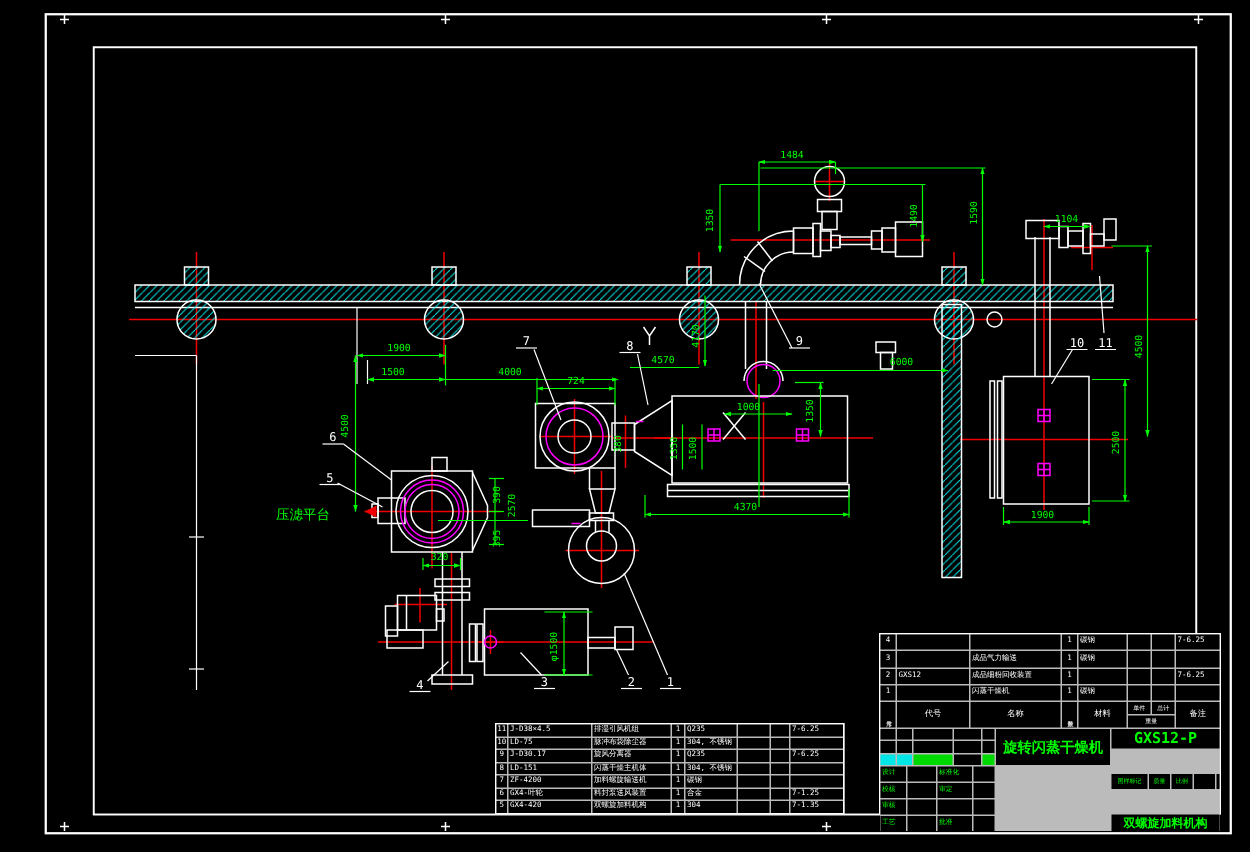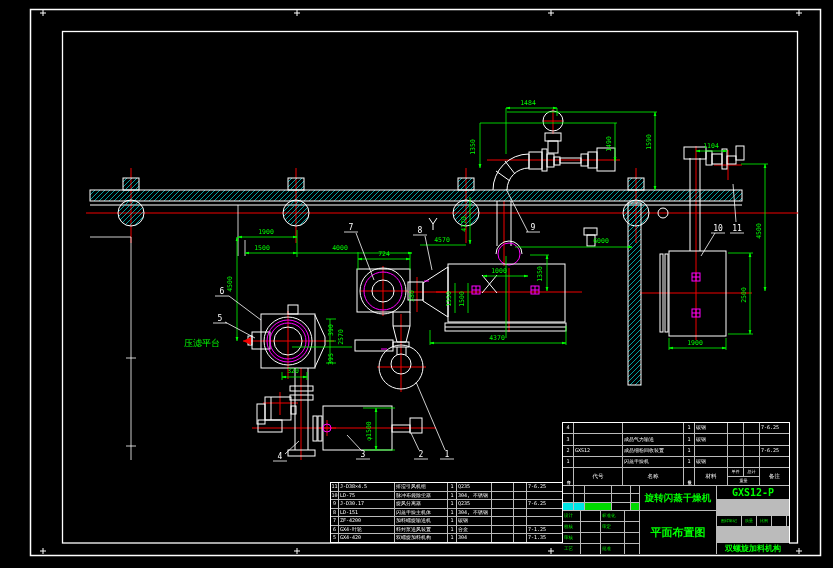--- a/index.html
+++ b/index.html
@@ -411,21 +411,21 @@
     <div class="td">GX4-420</div>
     <div class="td">双螺旋加料机构</div>
     <div class="td ctr">1</div>
     <div class="td">304</div>
     <div class="td ctr"></div>
     <div class="td ctr"></div>
     <div class="td">7-1.35</div>
   </div>
 
 
-<div class="stack" style="left:562px;top:422px;width:228px;height:121px;">
+<div class="stack" style="left:586px;top:422px;width:228px;height:121px;">
 
   <div class="tbl" style="position:relative;border:none;width:100%;height:44px;flex:0 0 44px;
               grid-template-columns:10px 48px 60px 10px 32px 15px 15px auto;grid-auto-rows:1fr;">
 
       <div class="td ctr">4</div>
       <div class="td"></div>
       <div class="td"></div>
       <div class="td ctr">1</div>
       <div class="td">碳钢</div>
       <div class="td ctr"></div>
@@ -515,21 +515,20 @@
 
           <div class="td grn" style="font-size:4.5px;">工艺</div>
           <div class="td"></div>
           <div class="td grn" style="font-size:4.5px;">批准</div>
           <div class="td"></div>
         </div>
     </div>
 
     <div style="width:76px;display:flex;flex-direction:column;gap:1px;background:#bbb;">
       <div class="big-grn" style="flex:0 0 24px;font-size:9.5px;font-weight:bold;">旋转闪蒸干燥机</div>
-      <div class="big-grn" style="flex:1;font-size:11px;font-weight:bold;">平面布置图</div>
     </div>
 
     <div style="flex:1;display:flex;flex-direction:column;gap:17px;background:#bbb;">
       <div class="big-grn" style="flex:0 0 13px;font-size:10px;font-weight:bold;">GXS12-P</div>
       <div style="flex:0 0 10px;display:grid;grid-template-columns:24px 14px 14px 14px auto;gap:1px;background:#bbb;">
 
           <div class="td grn ctr" style="font-size:4px;">图样标记</div>
 
           <div class="td grn ctr" style="font-size:4px;">质量</div>
 

